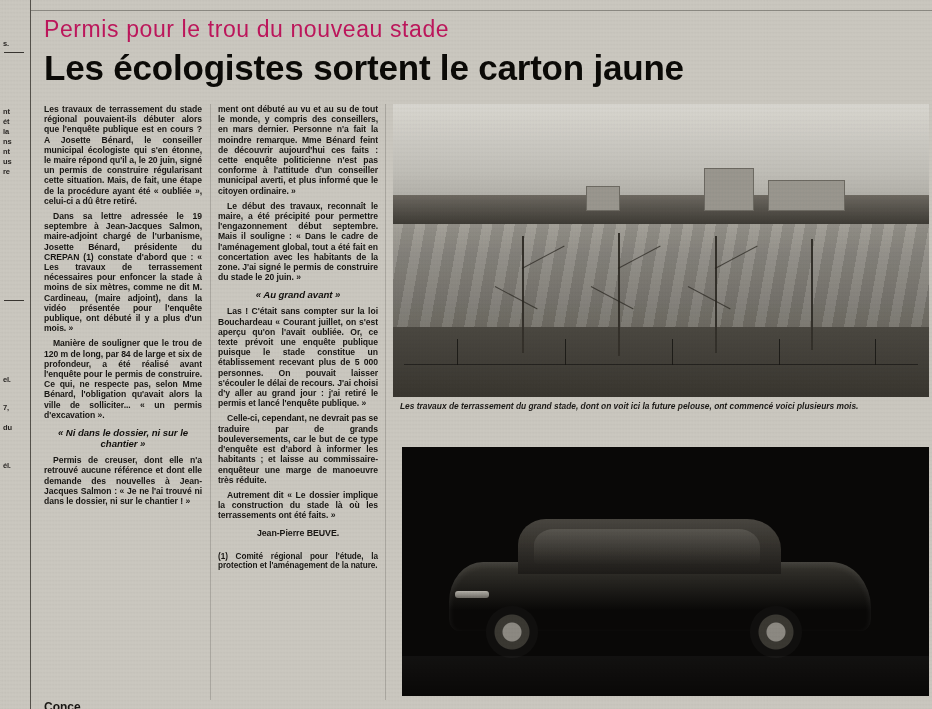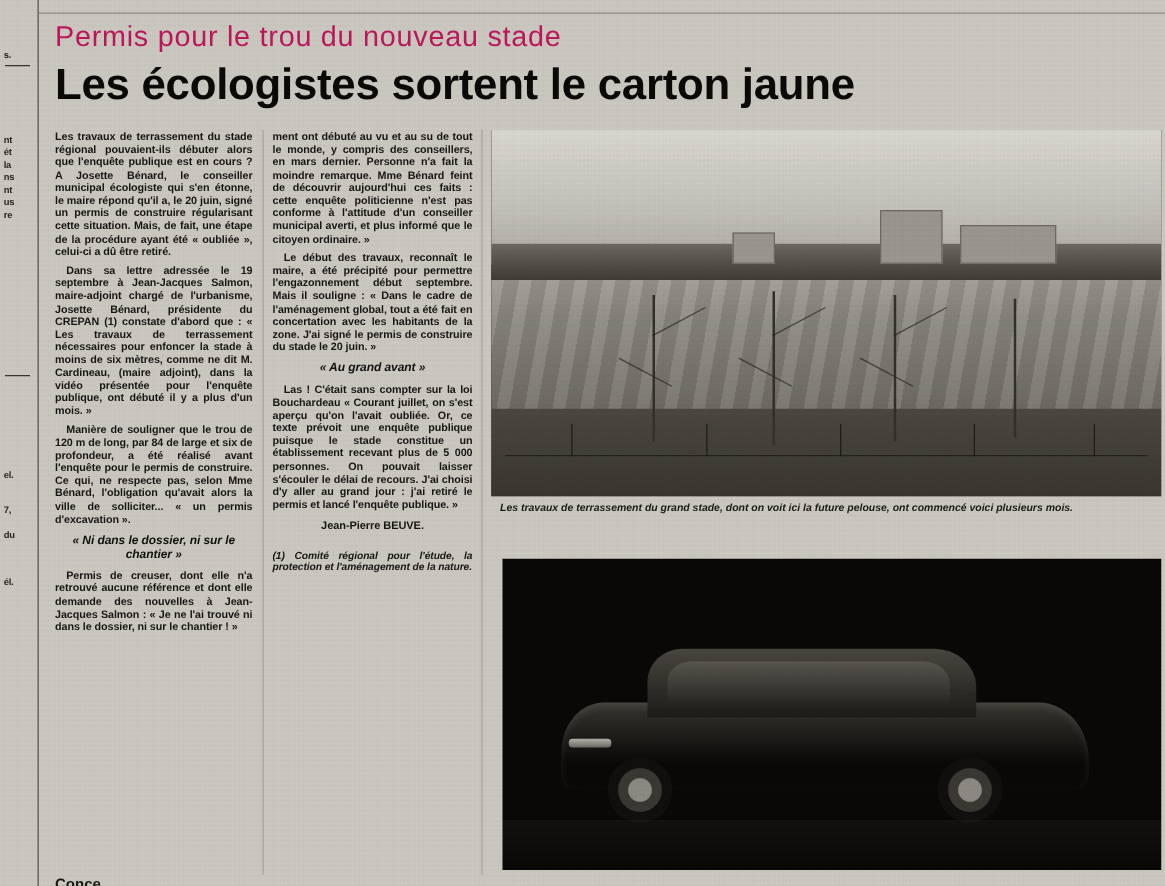--- a/index.html
+++ b/index.html
@@ -106,21 +106,20 @@
     font-style: italic;
     color: #14120f;
   }
   .col .sign {
     margin: 7px 0 14px 0;
     text-align: center;
     font-weight: bold;
     font-size: 8.8px;
   }
   .col .note {
-    font-style: italic;
     font-weight: bold;
     text-indent: 0;
     font-size: 8.2px;
     line-height: 9.6px;
   }
   #col1 { left: 44px; top: 104px; width: 158px; }
   #col2 { left: 218px; top: 104px; width: 160px; }
 
   
   .photo {
@@ -289,20 +288,22 @@
     <p>Manière de souligner que le trou de 120 m de long, par 84 de large et six de profondeur, a été réalisé avant l'enquête pour le permis de construire. Ce qui, ne respecte pas, selon Mme Bénard, l'obligation qu'avait alors la ville de solliciter... « un permis d'excavation ».</p>
     <h4>« Ni dans le dossier, ni sur le chantier »</h4>
     <p>Permis de creuser, dont elle n'a retrouvé aucune référence et dont elle demande des nouvelles à Jean-Jacques Salmon : « Je ne l'ai trouvé ni dans le dossier, ni sur le chantier ! »</p>
   </div>
 
   <div class="col" id="col2">
     <p class="noind">ment ont débuté au vu et au su de tout le monde, y compris des conseillers, en mars dernier. Personne n'a fait la moindre remarque. Mme Bénard feint de découvrir aujourd'hui ces faits : cette enquête politicienne n'est pas conforme à l'attitude d'un conseiller municipal averti, et plus informé que le citoyen ordinaire. »</p>
     <p>Le début des travaux, reconnaît le maire, a été précipité pour permettre l'engazonnement début septembre. Mais il souligne : « Dans le cadre de l'aménagement global, tout a été fait en concertation avec les habitants de la zone. J'ai signé le permis de construire du stade le 20 juin. »</p>
     <h4>« Au grand avant »</h4>
     <p>Las ! C'était sans compter sur la loi Bouchardeau « Courant juillet, on s'est aperçu qu'on l'avait oubliée. Or, ce texte prévoit une enquête publique puisque le stade constitue un établissement recevant plus de 5 000 personnes. On pouvait laisser s'écouler le délai de recours. J'ai choisi d'y aller au grand jour : j'ai retiré le permis et lancé l'enquête publique. »</p>
+    <p>Celle-ci, cependant, ne devrait pas se traduire par de grands bouleversements, car le but de ce type d'enquête est d'abord à informer les habitants ; et laisse au commissaire-enquêteur une marge de manoeuvre très réduite.</p>
+    <p>Autrement dit « Le dossier implique la construction du stade là où les terrassements ont été faits. »</p>
     <div class="sign">Jean-Pierre BEUVE.</div>
     <p class="note">(1) Comité régional pour l'étude, la protection et l'aménagement de la nature.</p>
   </div>
 
   <div class="photo photo-top">
     <div class="ph-sky"></div>
     <div class="ph-treeline"></div>
     <div class="ph-building" style="left:58%; top:22%; width:9%; height:14%;"></div>
     <div class="ph-building" style="left:70%; top:26%; width:14%; height:10%;"></div>
     <div class="ph-building" style="left:36%; top:28%; width:6%; height:8%;"></div>

